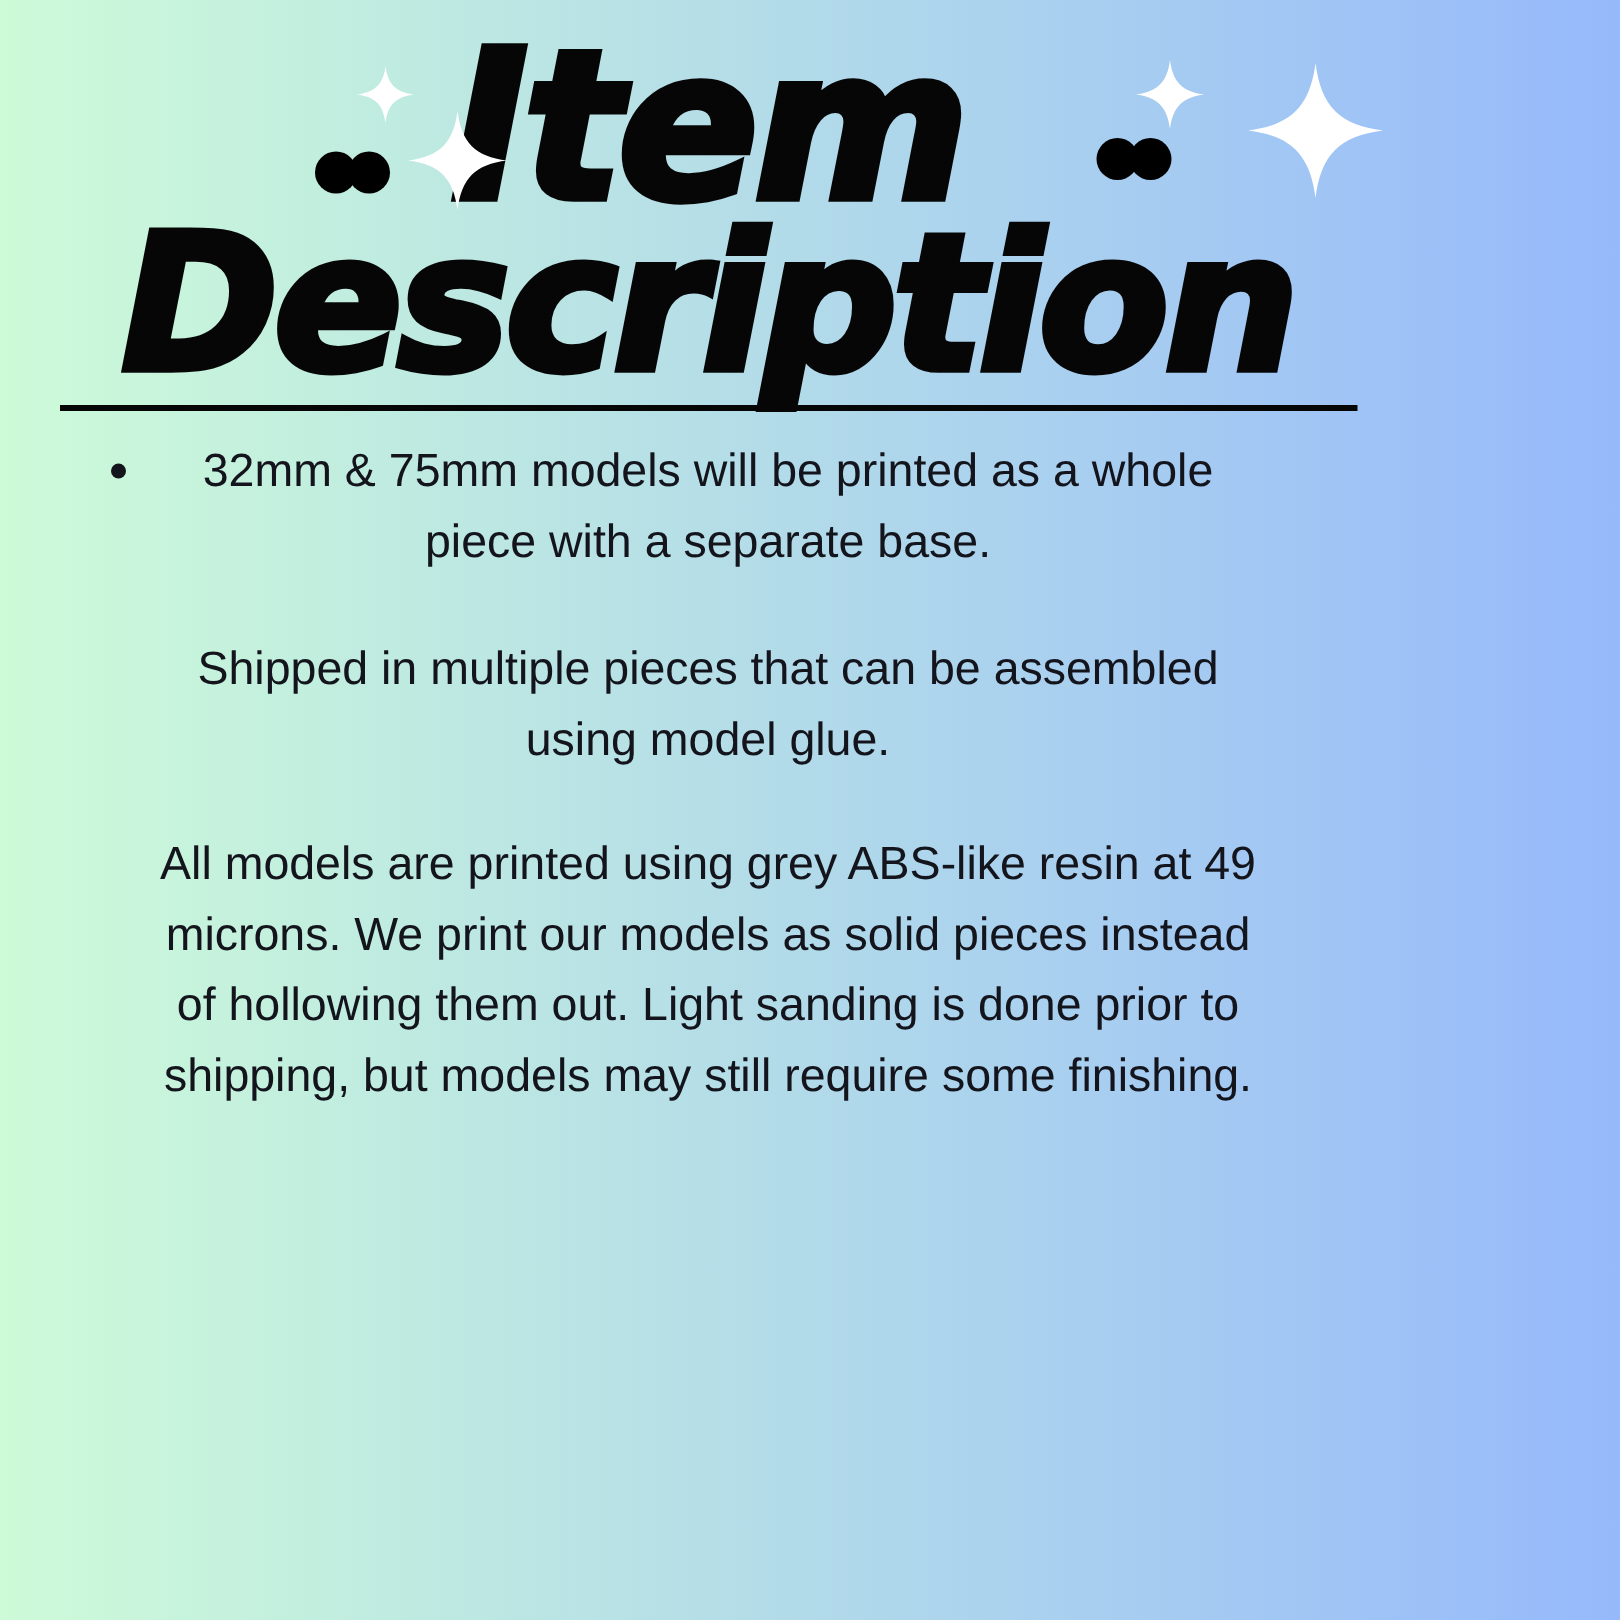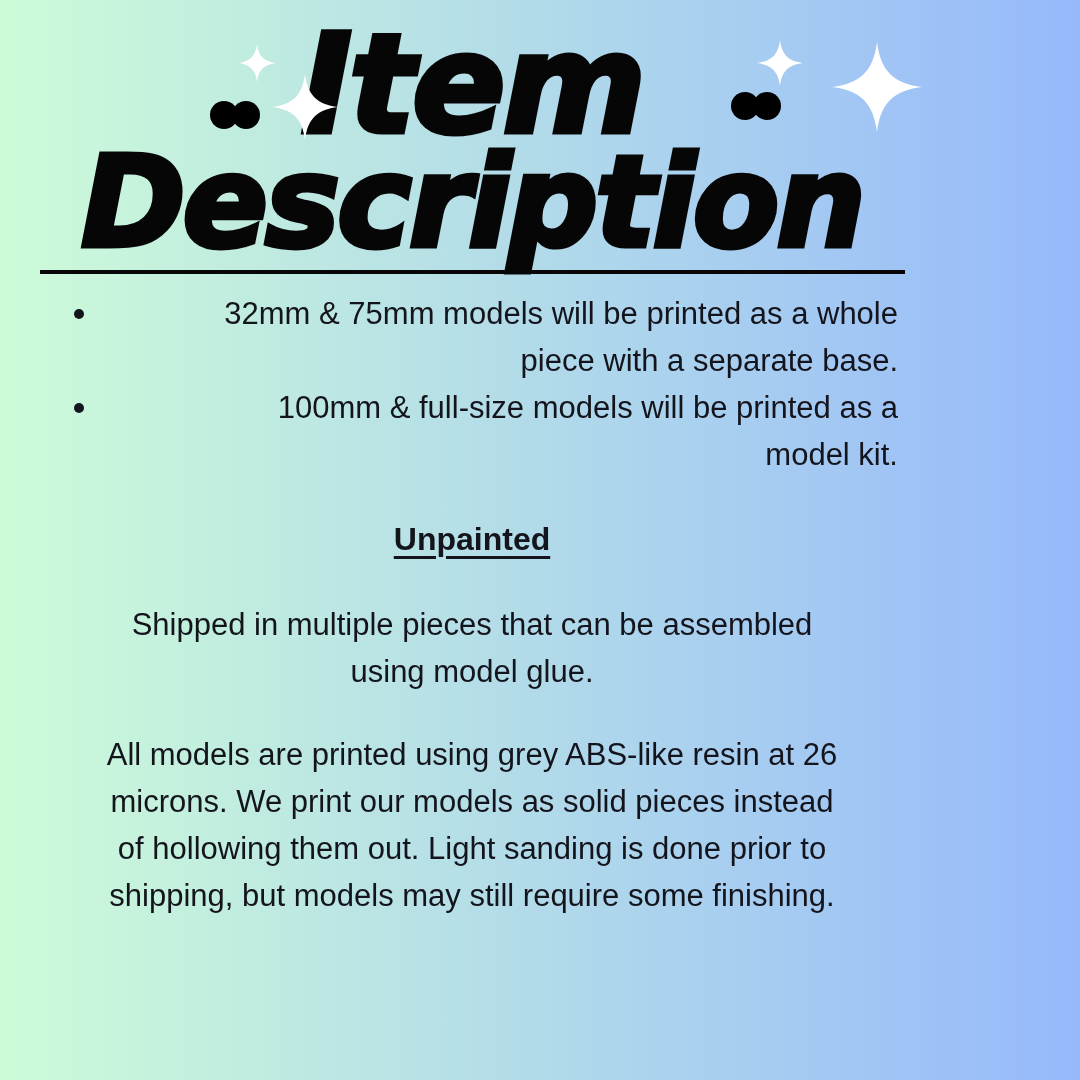--- a/index.html
+++ b/index.html
@@ -38,21 +38,21 @@
   .um-right      {left:731px;top:92px;}
   .sp-large-right{left:832px;top:42px;width:90px;height:90px;}
 
   
   .content{
     width:852px;margin:0 auto;color:var(--text_color,#13141c);
     font-size:31px;line-height:47px;text-align:center;
   }
   .pre{white-space:pre-line;}
   .bullets{margin:8px 0 0 0;padding:0;list-style:none;}
-  .bullet-item{position:relative;margin:0;text-align:right;}
+  .bullet-item{position:relative;margin:0;}
   .bullet-dot{
     position:absolute;left:28px;top:19px;width:10px;height:10px;border-radius:50%;
     background:var(--text_color,#13141c);
   }
   .section{margin-top:38px;}
   .section-heading{
     margin:0;font-size:32px;font-weight:bold;line-height:47px;color:var(--text_color,#13141c);
     text-decoration:underline;text-decoration-thickness:3px;text-underline-offset:6px;
   }
   .section-body{margin:7px 0 0 0;}
@@ -101,35 +101,29 @@
   </header>
 
   <main class="content">
 
     <ul class="bullets">
       <li class="bullet-item">
         <span class="bullet-dot"></span>
         <span class="pre">32mm &amp; 75mm models will be printed as a whole
 piece with a separate base.</span>
       </li>
-      <li class="bullet-item">
-        <span class="bullet-dot"></span>
-        <span class="pre">100mm &amp; full-size models will be printed as a
-model kit.</span>
-      </li>
     </ul>
 
     <section class="section">
-      <h2 class="section-heading">Unpainted</h2>
     </section>
 
     <section class="section">
       <p class="section-body pre">Shipped in multiple pieces that can be assembled
 using model glue.</p>
     </section>
 
-    <p class="footer-para pre">All models are printed using grey ABS-like resin at 26
+    <p class="footer-para pre">All models are printed using grey ABS-like resin at 49
 microns. We print our models as solid pieces instead
 of hollowing them out. Light sanding is done prior to
 shipping, but models may still require some finishing.</p>
 
   </main>
 </div>
 
 </body></html>

